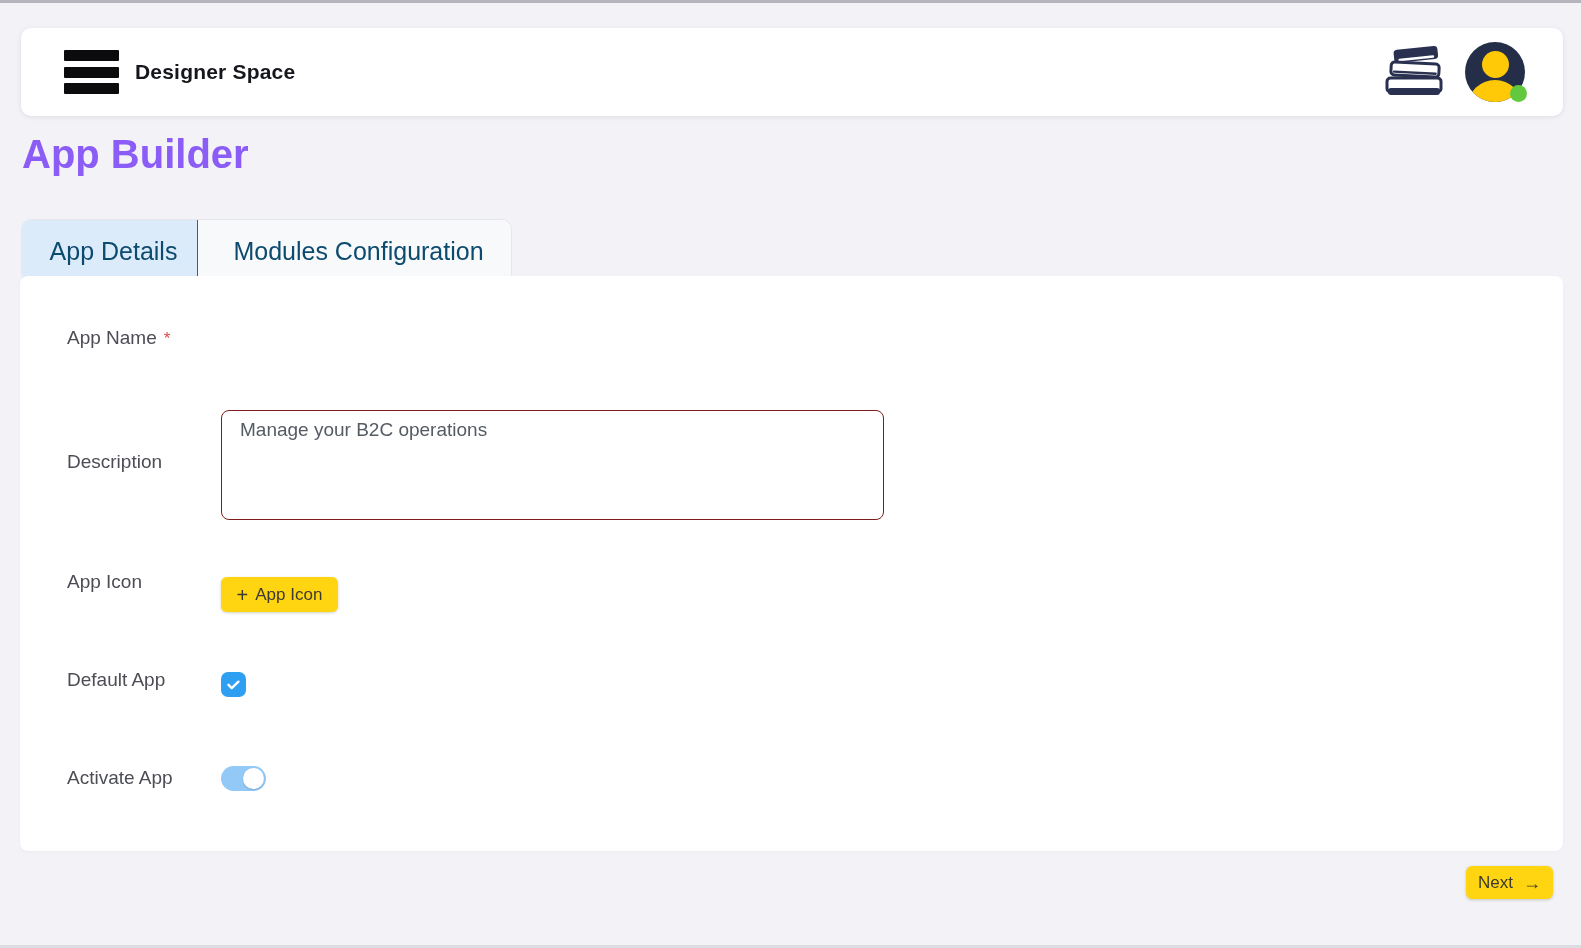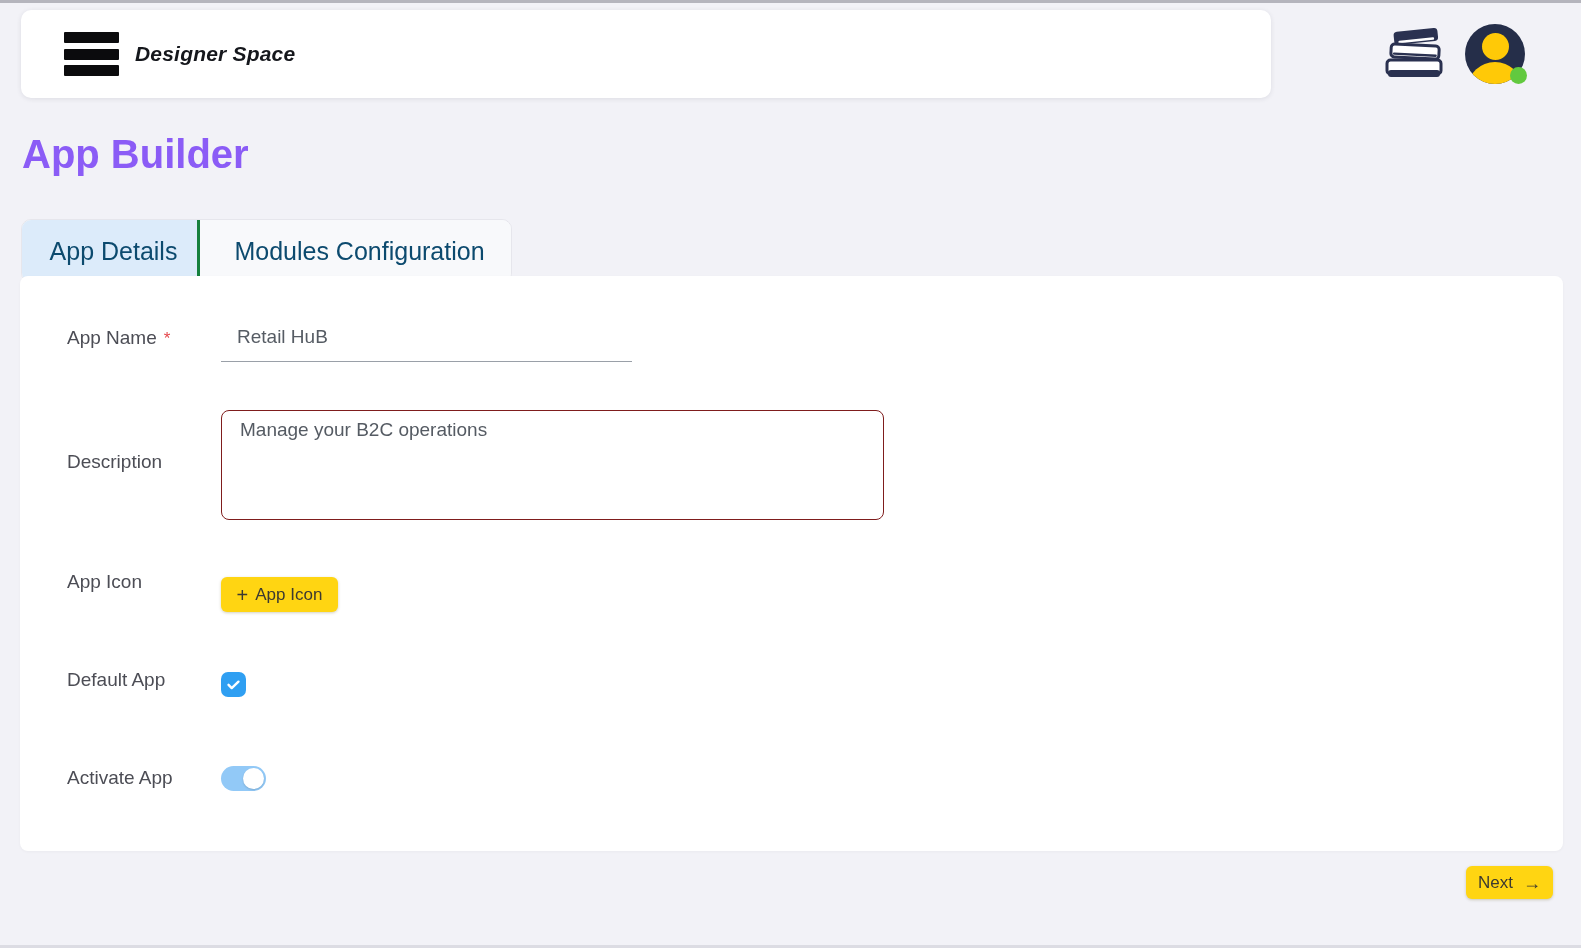--- a/index.html
+++ b/index.html
@@ -16,24 +16,23 @@
     position: absolute; left: 0; top: 0; width: 1581px; height: 3px;
     background: #b5b5bd;
   }
   .bottom-edge {
     position: absolute; left: 0; bottom: 0; width: 1581px; height: 3px;
     background: #dcdce3;
   }
 
   
   .topbar {
-    position: absolute; left: 21px; top: 10px; width: 1250px; height: 88px;
+    position: absolute; left: 21px; top: 28px; width: 1542px; height: 88px;
     background: #ffffff; border-radius: 10px;
     box-shadow: 0 1px 5px rgba(40,40,60,0.10);
-    font-style: italic;
   }
   .hamburger {
     position: absolute; left: 43px; top: 22px; width: 55px; height: 44px;
     display: flex; flex-direction: column; justify-content: space-between;
     cursor: pointer;
   }
   .hamburger span { display: block; width: 55px; height: 11px; background: #0b0b0d; border-radius: 1px; }
   .brand-title {
     position: absolute; left: 114px; top: 0; height: 88px;
     display: flex; align-items: center;
@@ -71,21 +70,21 @@
   .tabs {
     position: absolute; left: 21px; top: 219px; height: 64px;
     display: flex; border-radius: 10px; overflow: hidden;
     border: 1px solid #e6e6ec; background: #f8f9fb;
   }
   .tab {
     display: flex; align-items: center; justify-content: center;
     font-size: 25px; color: #0c4a6e; cursor: pointer; white-space: nowrap; padding-left: 8px;
   }
   .tab.active { background: #dcebfa; width: 175px; }
-  .tab.inactive { background: #f8f9fb; width: 314px; border-left: 3px solid #15803d; }
+  .tab.inactive { background: #f8f9fb; width: 314px; border-left: 1px solid #15803d; }
 
   
   .card {
     position: absolute; left: 20px; top: 276px; width: 1543px; height: 575px;
     background: #ffffff; border-radius: 8px;
     box-shadow: 0 1px 3px rgba(40,40,60,0.04);
   }
   .field-label {
     position: absolute; left: 47px;
     font-size: 19px; color: #4c4d55; line-height: 24px; white-space: nowrap;
@@ -187,21 +186,20 @@
   <nav class="tabs">
     <div class="tab active">App Details</div>
     <div class="tab inactive">Modules Configuration</div>
   </nav>
 
   <section class="card">
 
     <div class="field-label" style="top:50px;">
       <span>App Name</span><span class="required">*</span>
     </div>
-    <input class="name-input" type="text" value="Retail HuB" style="">
 
     <div class="field-label" style="top:174px;">Description</div>
     <textarea class="desc-area" style="">Manage your B2C operations</textarea>
 
     <div class="field-label" style="top:294px;">App Icon</div>
     <button class="yellow-btn app-icon-btn">
       <span class="plus-glyph">+</span>
       <span>App Icon</span>
     </button>
 

